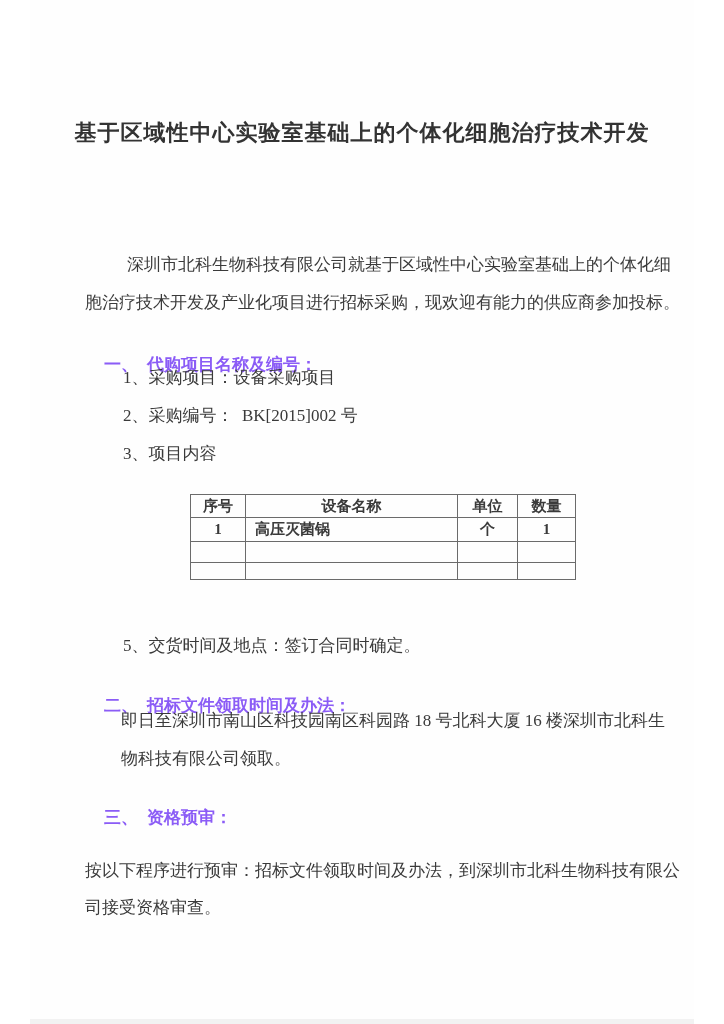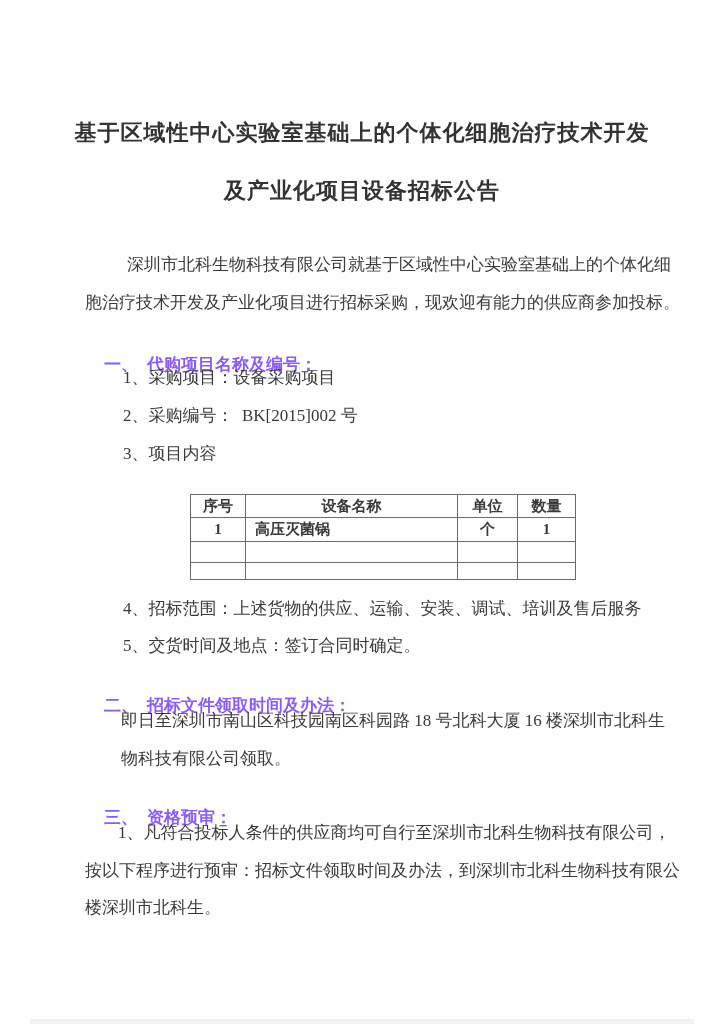--- a/index.html
+++ b/index.html
@@ -79,21 +79,20 @@
     height: 5px;
     background: #f2f2f2;
   }
 </style>
 </head>
 <body>
 
 <div class="page">
 
   <div class="title-line" style="top:118px;">基于区域性中心实验室基础上的个体化细胞治疗技术开发</div>
-  <div class="title-line" style="top:176px;">及产业化项目设备招标公告</div>
 
   <div class="line" style="left:97px;top:255px;">深圳市北科生物科技有限公司就基于区域性中心实验室基础上的个体化细</div>
   <div class="line" style="left:55px;top:293px;">胞治疗技术开发及产业化项目进行招标采购，现欢迎有能力的供应商参加投标。</div>
 
   <div class="section-heading" style="left:57px;top:333px;">
     <span class="marker">一、</span><span>代购项目名称及编号：</span>
   </div>
 
   <div class="line" style="left:93px;top:368px;">1、采购项目：设备采购项目</div>
   <div class="line" style="left:93px;top:406px;">2、采购编号：  BK[2015]002 号</div>
@@ -127,30 +126,28 @@
     </tr>
     <tr class="r2">
       <td></td>
       <td class="name-cell"></td>
       <td></td>
       <td></td>
     </tr>
   </tbody>
     </table>
 
-  <div class="line" style="left:93px;top:599px;">4、招标范围：上述货物的供应、运输、安装、调试、培训及售后服务</div>
   <div class="line" style="left:93px;top:636px;">5、交货时间及地点：签订合同时确定。</div>
 
   <div class="section-heading" style="left:57px;top:674px;">
     <span class="marker">二、</span><span>招标文件领取时间及办法：</span>
   </div>
   <div class="line" style="left:91px;top:711px;">即日至深圳市南山区科技园南区科园路 18 号北科大厦 16 楼深圳市北科生</div>
   <div class="line" style="left:91px;top:749px;">物科技有限公司领取。</div>
 
   <div class="section-heading" style="left:57px;top:786px;">
     <span class="marker">三、</span><span>资格预审：</span>
   </div>
-  <div class="line" style="left:88px;top:823px;">1、凡符合投标人条件的供应商均可自行至深圳市北科生物科技有限公司，</div>
   <div class="line" style="left:55px;top:861px;">按以下程序进行预审：招标文件领取时间及办法，到深圳市北科生物科技有限公</div>
-  <div class="line" style="left:55px;top:898px;">楼深圳市北科生。</div>
+  <div class="line" style="left:55px;top:898px;">司接受资格审查。</div>
 
   <div class="scan-edge"></div>
 </div>
 
 </body></html>

